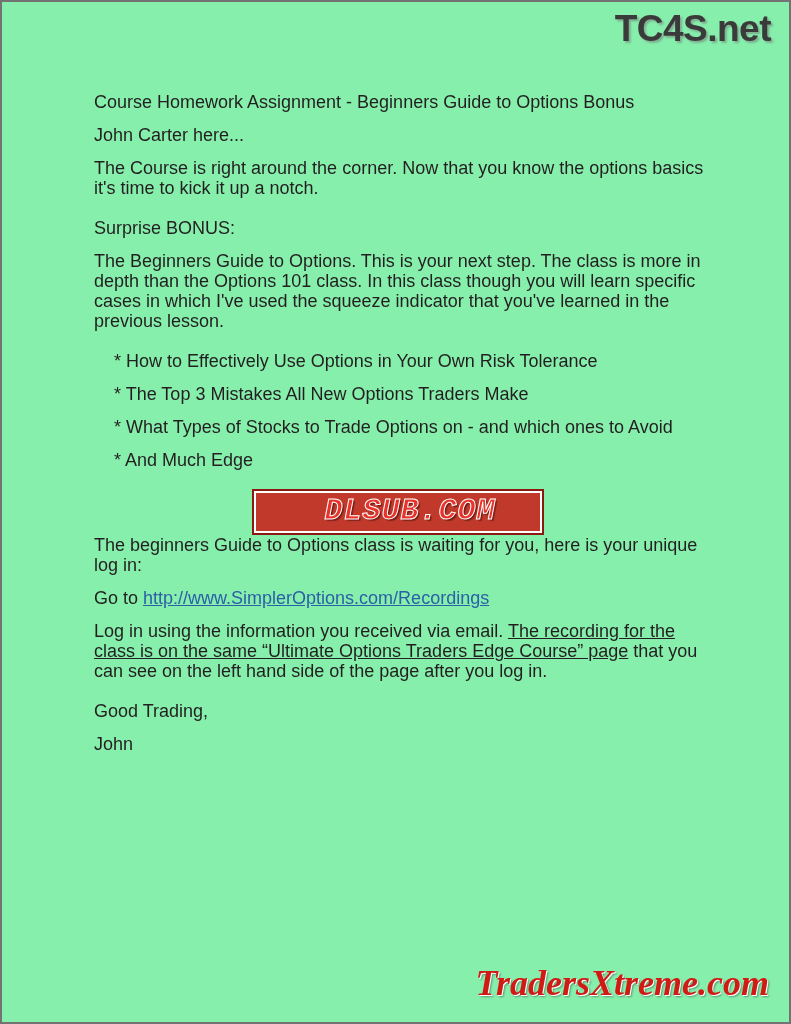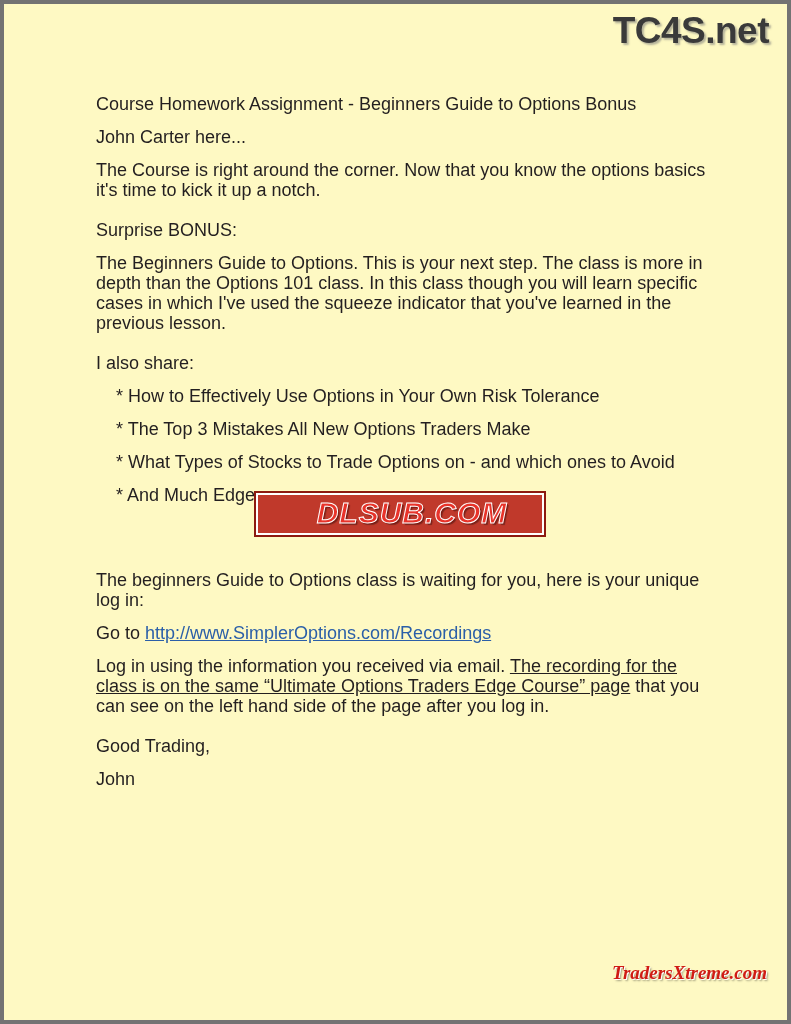--- a/index.html
+++ b/index.html
@@ -14,22 +14,22 @@
     position: relative;
     overflow: hidden;
   }
 
   .page {
     position: absolute;
     left: 0;
     top: 0;
     width: 791px;
     height: 1024px;
-    background: #fef9c3;
-    border: 4px solid #737373;
+    background: #86efac;
+    border: 2px solid #737373;
     box-sizing: border-box;
     padding-left: 31px;
   }
 
   
   .wm-top {
     position: absolute;
     right: 18px;
     top: 6px;
     font-family: "Liberation Sans", sans-serif;
@@ -94,37 +94,37 @@
     box-sizing: border-box;
   }
   .wm-center .txt {
     position: absolute;
     left: 0;
     top: 0;
     width: 312px;
     height: 42px;
     line-height: 40px;
     text-align: center;
-    font-family: Liberation Sans, sans-serif;
+    font-family: Liberation Mono, monospace;
     font-size: 30px;
     font-weight: bold;
     font-style: italic;
     letter-spacing: 1px;
     color: #e8332a;
     -webkit-text-stroke: 1px #ffffff;
     text-shadow: 1px 1px 0 #7d140c, 2px 2px 1px rgba(0,0,0,0.35);
   }
 
   
   .wm-bottom {
     position: absolute;
     right: 20px;
-    bottom: 36px;
+    bottom: 18px;
     font-family: "Liberation Serif", serif;
-    font-size: 19px;
+    font-size: 36px;
     font-weight: bold;
     font-style: italic;
     color: #d01b14;
     text-shadow: 1px 1px 0 #ffffff, 2px 2px 2px rgba(0,0,0,0.35);
   }
 </style>
 </head>
 <body>
 
 <div class="page">
@@ -136,21 +136,20 @@
     <p class="tight">Course Homework Assignment - Beginners Guide to Options Bonus</p>
 
     <p class="tight">John Carter here...</p>
 
     <p>The Course is right around the corner. Now that you know the options basics it's time to kick it up a notch.</p>
 
     <p class="tight">Surprise BONUS:</p>
 
     <p>The Beginners Guide to Options. This is your next step. The class is more in depth than the Options 101 class. In this class though you will learn specific cases in which I've used the squeeze indicator that you've learned in the previous lesson.</p>
 
-    <p class="tight">I also share:</p>
 
     <p class="bullet">* How to Effectively Use Options in Your Own Risk Tolerance</p>
     <p class="bullet">* The Top 3 Mistakes All New Options Traders Make</p>
     <p class="bullet">* What Types of Stocks to Trade Options on - and which ones to Avoid</p>
     <p class="bullet">* And Much Edge</p>
 
     <div class="wm-gap"></div>
 
     <p class="tight">The beginners Guide to Options class is waiting for you, here is your unique log in:</p>
 

